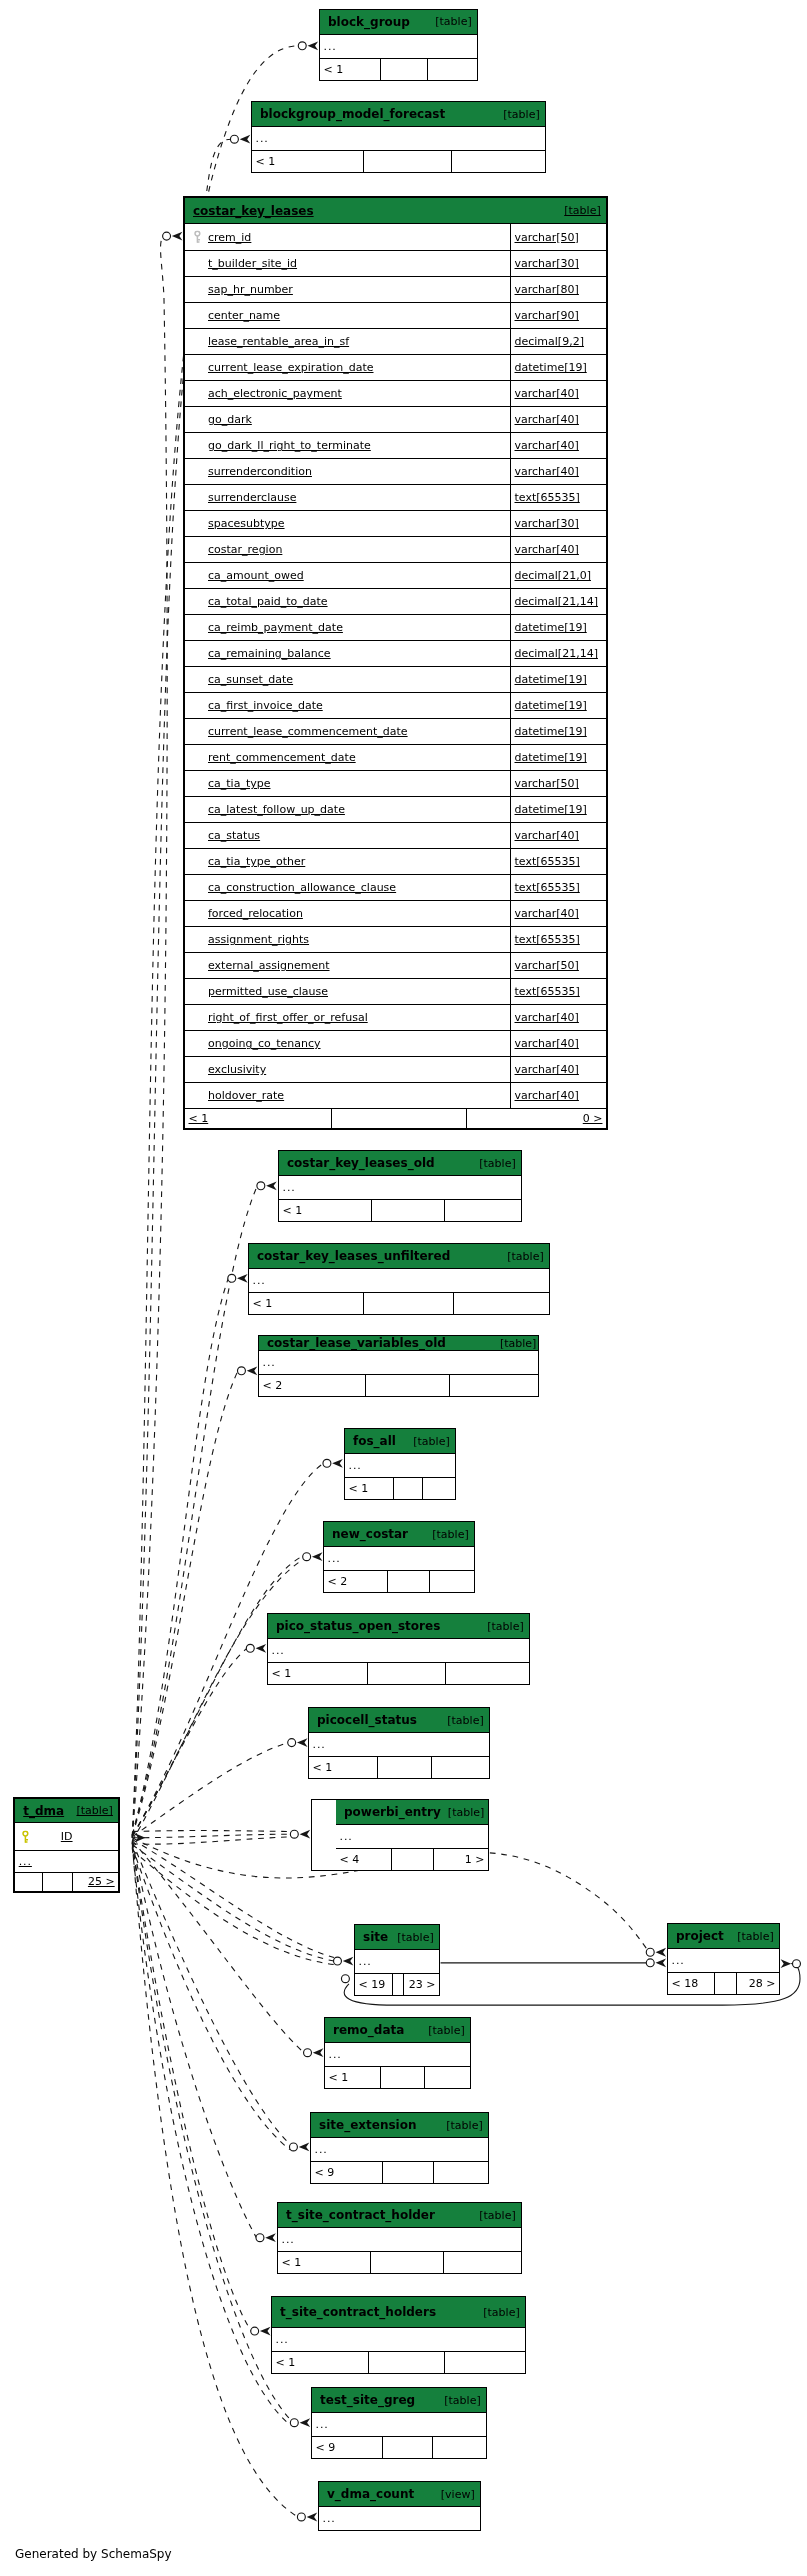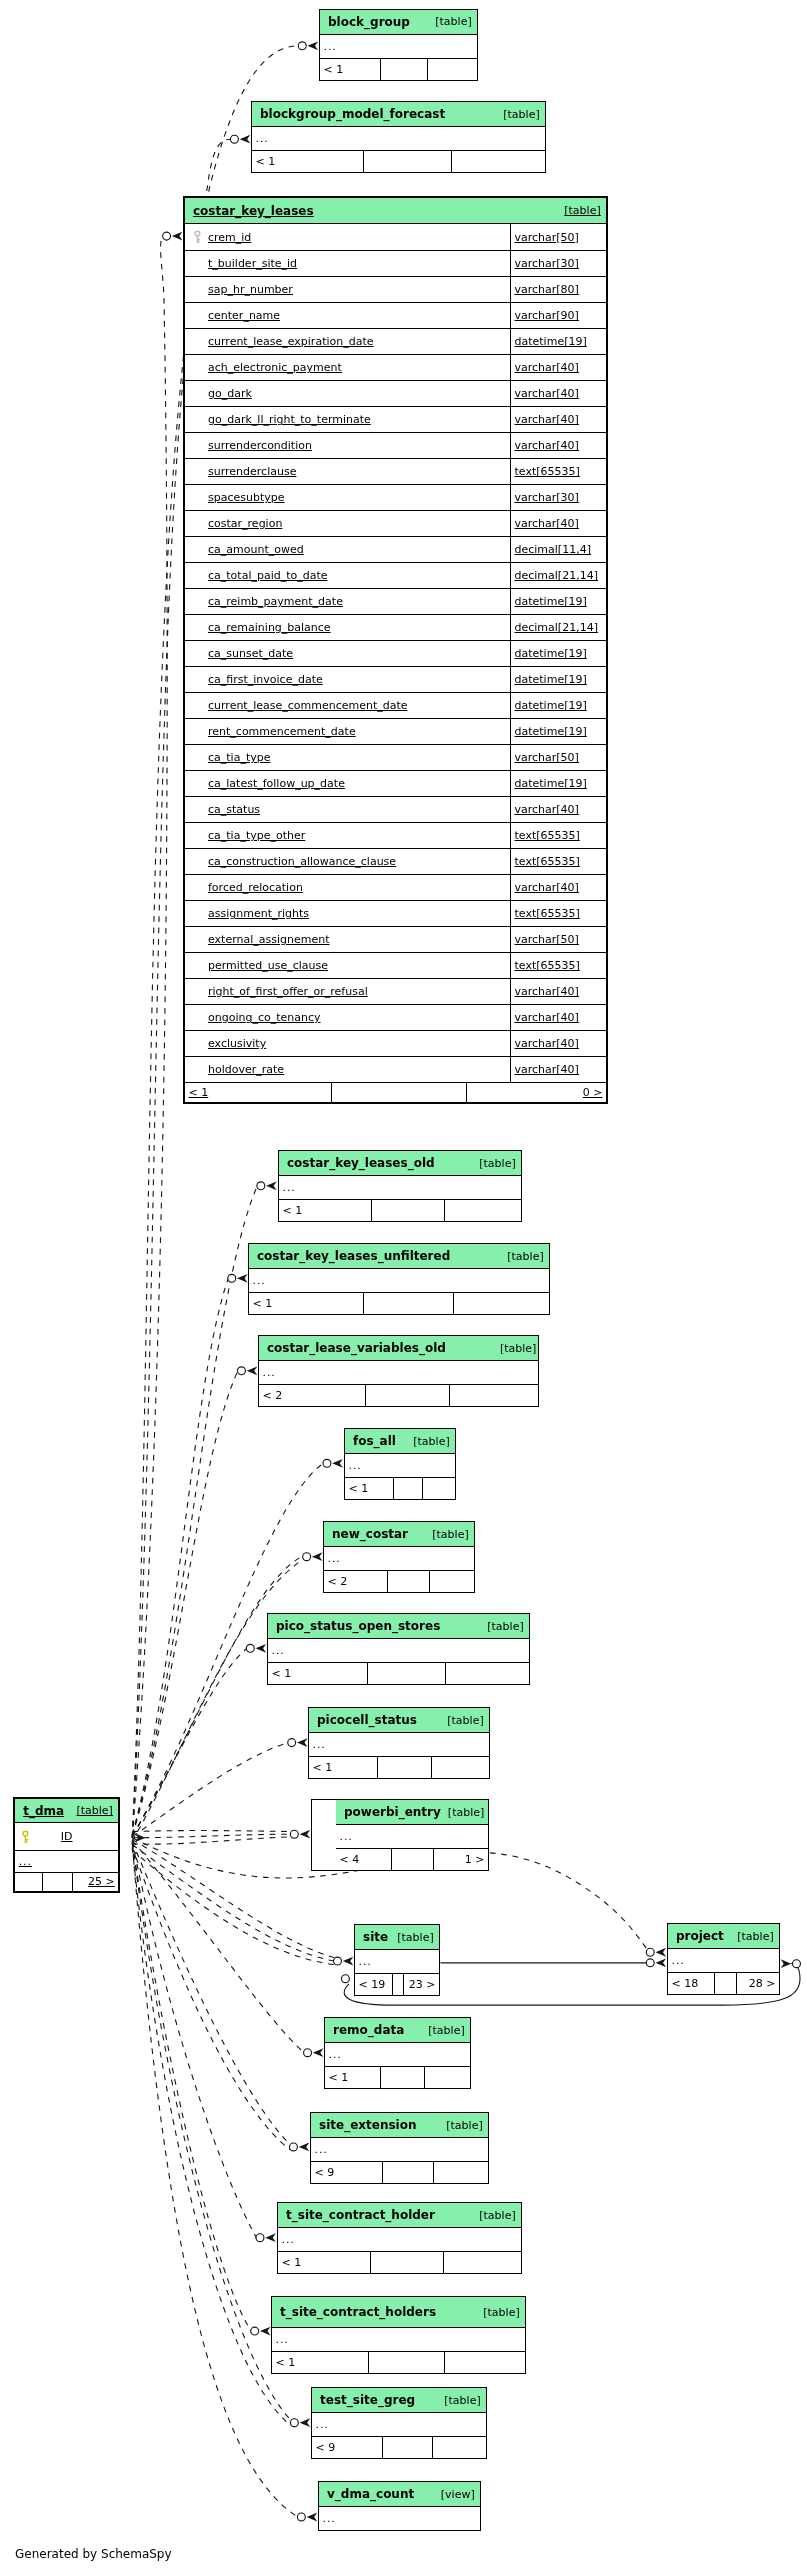--- a/index.html
+++ b/index.html
@@ -2,21 +2,21 @@
 <html style="font-size:14px"><head>
 <meta charset="utf-8">
 <style>
   html,body{margin:0;padding:0;background:#fff;}
   #stage{position:relative;width:808px;height:2576px;background:#fff;
          font-family:"DejaVu Sans","Liberation Sans",sans-serif;color:#000;overflow:hidden;}
   #edges{position:absolute;left:0;top:0;z-index:1;}
   .tbl{position:absolute;background:#fff;border:1.3px solid #000;box-sizing:border-box;
        font-size:11px;z-index:2;}
   .tbl.big{border-width:2.2px;text-decoration:underline;}
-  .tbl-header{background:#86efac;display:flex;align-items:center;justify-content:space-between;
+  .tbl-header{background:#15803d;display:flex;align-items:center;justify-content:space-between;
        padding:0 5.3px 0 8px;border-bottom:1.8px solid #000;box-sizing:border-box;white-space:nowrap;}
   .tbl-name{font-weight:bold;font-size:12px;}
   .tbl-tag{font-size:11px;margin-left:7px;font-weight:normal;}
   .cols{display:block;}
   .tbl-col{display:flex;align-items:stretch;position:relative;box-sizing:border-box;}
   .tbl-col + .tbl-col{border-top:0.9px solid #000;}
   .col-name{padding-left:23px;flex:1;display:flex;align-items:center;white-space:nowrap;}
   .col-name.center{justify-content:center;padding-left:0;}
   .col-type{border-left:0.9px solid #000;display:flex;align-items:center;padding-left:3.5px;
        box-sizing:border-box;flex:none;white-space:nowrap;}
@@ -160,20 +160,24 @@
         </div>
         <div class="tbl-col" style="height: 26px;">
           <span class="col-name">sap_hr_number</span>
           <span class="col-type" style="width: 96px;">varchar[80]</span>
         </div>
         <div class="tbl-col" style="height: 26px;">
           <span class="col-name">center_name</span>
           <span class="col-type" style="width: 96px;">varchar[90]</span>
         </div>
         <div class="tbl-col" style="height: 26px;">
+          <span class="col-name">lease_rentable_area_in_sf</span>
+          <span class="col-type" style="width: 96px;">decimal[9,2]</span>
+        </div>
+        <div class="tbl-col" style="height: 26px;">
           <span class="col-name">current_lease_expiration_date</span>
           <span class="col-type" style="width: 96px;">datetime[19]</span>
         </div>
         <div class="tbl-col" style="height: 26px;">
           <span class="col-name">ach_electronic_payment</span>
           <span class="col-type" style="width: 96px;">varchar[40]</span>
         </div>
         <div class="tbl-col" style="height: 26px;">
           <span class="col-name">go_dark</span>
           <span class="col-type" style="width: 96px;">varchar[40]</span>
@@ -193,21 +197,21 @@
         <div class="tbl-col" style="height: 26px;">
           <span class="col-name">spacesubtype</span>
           <span class="col-type" style="width: 96px;">varchar[30]</span>
         </div>
         <div class="tbl-col" style="height: 26px;">
           <span class="col-name">costar_region</span>
           <span class="col-type" style="width: 96px;">varchar[40]</span>
         </div>
         <div class="tbl-col" style="height: 26px;">
           <span class="col-name">ca_amount_owed</span>
-          <span class="col-type" style="width: 96px;">decimal[11,4]</span>
+          <span class="col-type" style="width: 96px;">decimal[21,0]</span>
         </div>
         <div class="tbl-col" style="height: 26px;">
           <span class="col-name">ca_total_paid_to_date</span>
           <span class="col-type" style="width: 96px;">decimal[21,14]</span>
         </div>
         <div class="tbl-col" style="height: 26px;">
           <span class="col-name">ca_reimb_payment_date</span>
           <span class="col-type" style="width: 96px;">datetime[19]</span>
         </div>
         <div class="tbl-col" style="height: 26px;">
@@ -307,21 +311,21 @@
         <span class="tbl-tag">[table]</span>
       </div>
       <div class="tbl-dots" style="height: 23px;">...</div>
       <div class="tbl-footer" style="height: 22px;">
         <span class="fcell" style="width: 38%;">&lt; 1</span>
         <span class="fcell" style="width: 30%;"></span>
         <span class="fcell right" style="width: 32%;"></span>
       </div>
     </div>
     <div class="tbl costar_lease_variables_old" style="left: 258px; top: 1335px; width: 281px;">
-      <div class="tbl-header" style="height: 25px; gap: 47px;">
+      <div class="tbl-header" style="height: 15px; gap: 47px;">
         <span class="tbl-name">costar_lease_variables_old</span>
         <span class="tbl-tag">[table]</span>
       </div>
       <div class="tbl-dots" style="height: 23px;">...</div>
       <div class="tbl-footer" style="height: 22px;">
         <span class="fcell" style="width: 38%;">&lt; 2</span>
         <span class="fcell" style="width: 30%;"></span>
         <span class="fcell right" style="width: 32%;"></span>
       </div>
     </div>

